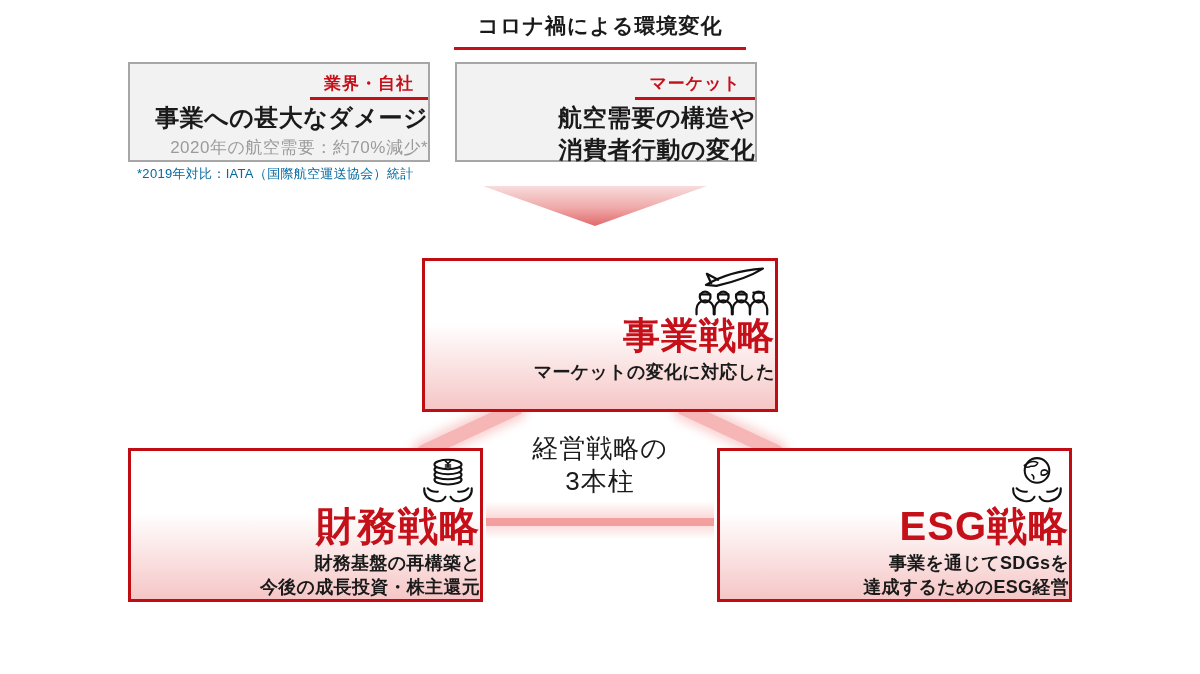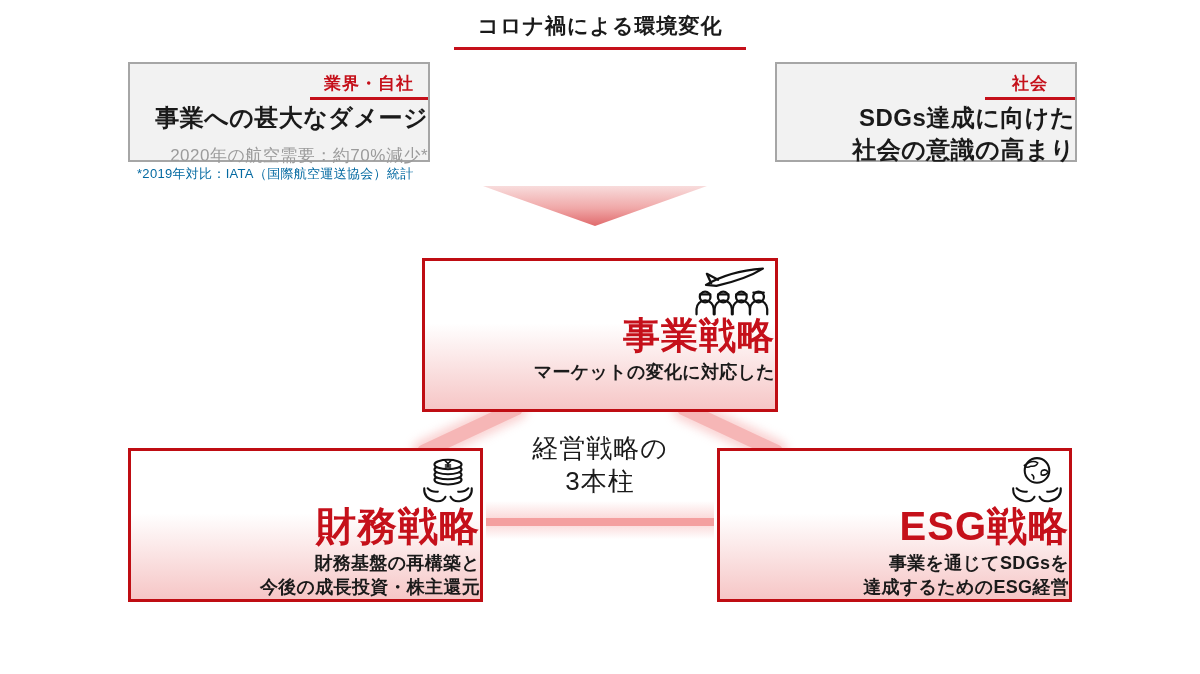--- a/index.html
+++ b/index.html
@@ -16,21 +16,21 @@
     background:var(--gray_bg,#f2f2f2);border:2px solid var(--gray_border,#a6a6a6);
     display:flex;flex-direction:column;align-items:flex-end;padding-top:8px;}
   .factor-1{left:128px;width:302px;}
   .factor-2{left:455px;width:302px;}
   .factor-3{left:775px;width:302px;}
   .factor-label{font-size:17px;font-weight:700;color:var(--accent,#c5101a);
     border-bottom:3px solid var(--accent,#c5101a);padding:0 14px 2px;min-width:62px;
     text-align:center;letter-spacing:1px;}
   .factor-line{font-size:24px;font-weight:700;line-height:1.22;margin-top:3px;letter-spacing:.5px;}
   .factor-line:empty{display:none;}
-  .factor-sub{font-size:17px;color:var(--gray_text,#9b9b9b);margin-top:12px;letter-spacing:.5px;}
+  .factor-sub{font-size:17px;color:var(--gray_text,#9b9b9b);margin-top:4px;letter-spacing:.5px;}
   .factor-sub:empty{display:none;}
 
   .footnote{position:absolute;left:137px;top:165px;font-size:13px;color:#0369a1;letter-spacing:.3px;}
 
   
   .big-arrow{position:absolute;left:483px;top:186px;width:224px;height:40px;
     clip-path:polygon(0 0,100% 0,50% 100%);
     background:linear-gradient(180deg,#f8dcdc 0%,#f0a8a8 55%,#e06a6c 100%);}
 
   
@@ -68,24 +68,24 @@
   <div class="title-wrap">
     <div class="main-title">コロナ禍による環境変化</div>
   </div>
 
   <div class="factor factor-1">
     <div class="factor-label">業界・自社</div>
     <div class="factor-line">事業への甚大なダメージ</div>
 
     <div class="factor-sub">2020年の航空需要：約70%減少*</div>
   </div>
-  <div class="factor factor-3">
-    <div class="factor-label">社会</div>
-    <div class="factor-line">SDGs達成に向けた</div>
-    <div class="factor-line">社会の意識の高まり</div>
+  <div class="factor factor-2">
+    <div class="factor-label">マーケット</div>
+    <div class="factor-line">航空需要の構造や</div>
+    <div class="factor-line">消費者行動の変化</div>
 
   </div>
 
   <div class="footnote">*2019年対比：IATA（国際航空運送協会）統計</div>
 
   <div class="big-arrow"></div>
 
   <div class="conn conn-left"></div>
   <div class="conn conn-right"></div>
   <div class="conn-h-glow"></div>

